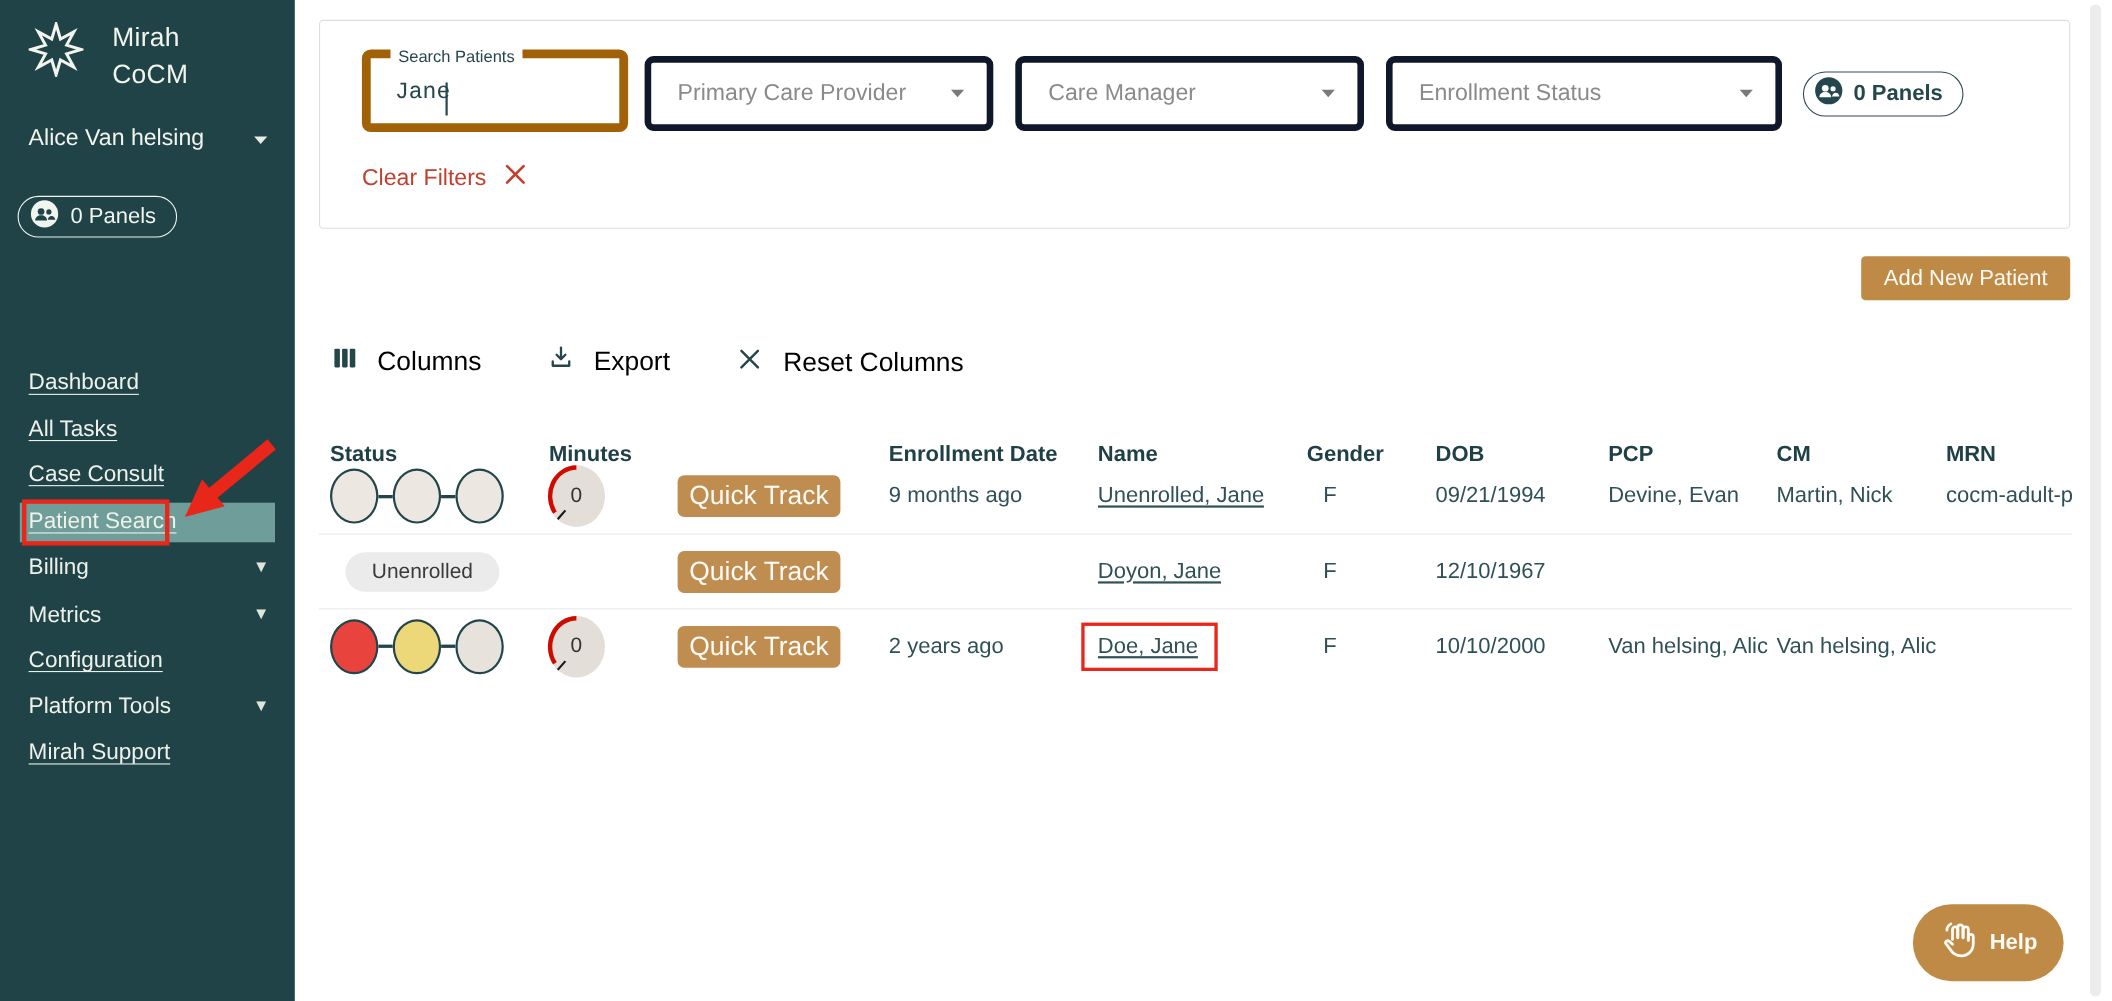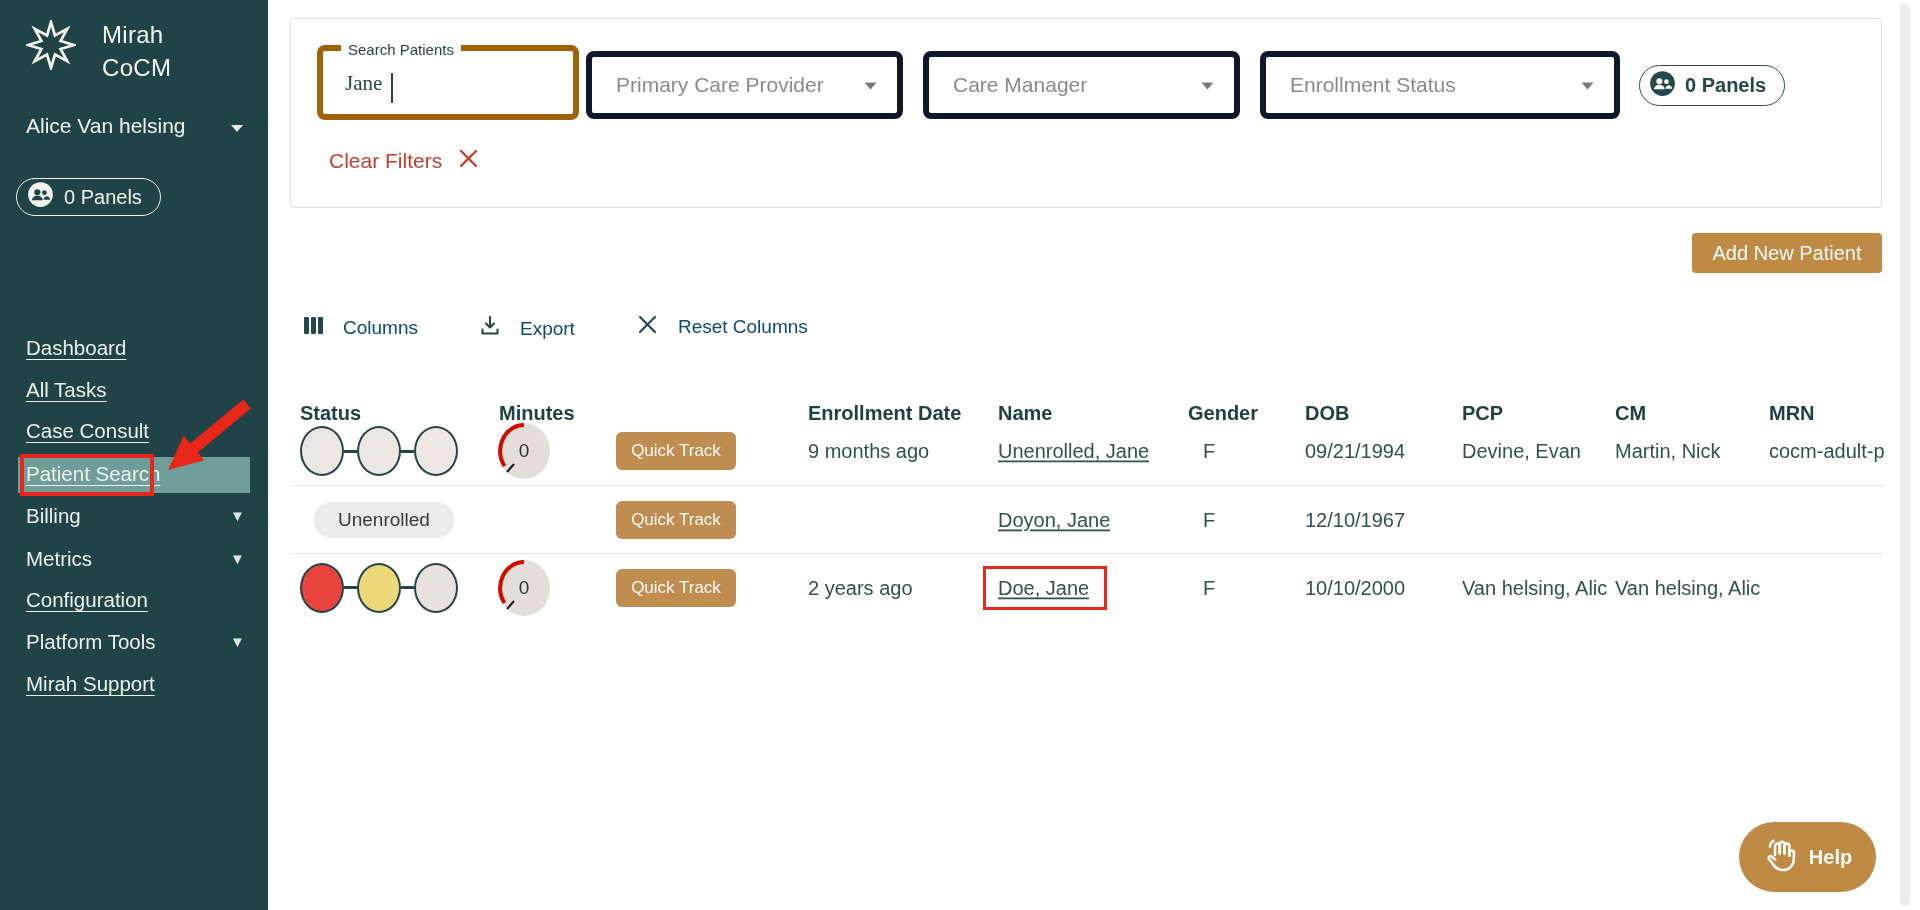--- a/index.html
+++ b/index.html
@@ -16,45 +16,45 @@
   .search-pill { position:absolute; left:16px; top:261px; width:230px; height:40px; background:#c4904d; border-radius:20px; display:flex; align-items:center; justify-content:center; gap:14px; font-size:20px; color:#fdfbf6; cursor:pointer; }
   .nav-item { position:absolute; left:26px; font-size:20.5px; color:#eef1ea; white-space:nowrap; cursor:pointer; }
   .nav-item.u { text-decoration:underline; text-underline-offset:4px; text-decoration-thickness:1px; }
   .nav-chev { position:absolute; left:230px; font-size:15px; color:#dfe5dd; cursor:pointer; }
   .active-band { position:absolute; left:18px; top:457px; width:232px; height:36px; background:#6f9e9a; }
   .ann-box-ps { position:absolute; left:20px; top:454px; width:134px; height:42px; border:4px solid #e8261a; }
   .ann-arrow { position:absolute; left:150px; top:390px; pointer-events:none; }
 
   
   .card { position:absolute; left:290px; top:18px; width:1592px; height:190px; background:#fff; border:1px solid #dedede; border-radius:4px; }
-  .sp-field { position:absolute; left:26px; top:26px; width:262px; height:75px; border:6px solid #a16207; border-radius:8px; background:#fff; }
+  .sp-field { position:absolute; left:38px; top:26px; width:242px; height:75px; border:8px solid #a16207; border-radius:8px; background:#fff; }
   .sp-legend { position:absolute; left:18px; top:-10px; background:#fff; padding:0 7px; font-size:15px; color:#26474d; white-space:nowrap; }
-  .sp-input { position:absolute; left:22px; top:20px; width:200px; border:none; outline:none; font-family:Liberation Serif, serif; font-size:21px; color:#26474d; background:transparent; }
+  .sp-input { position:absolute; left:22px; top:20px; width:200px; border:none; outline:none; font-family:Liberation Mono, monospace; font-size:21px; color:#26474d; background:transparent; }
   .caret { position:absolute; left:68px; top:22px; width:1.8px; height:30px; background:#26474d; }
   .selbox { position:absolute; top:32px; height:68px; border:6px solid #0f172a; border-radius:8px; background:#fff; display:flex; align-items:center; justify-content:space-between; padding:0 20px 0 24px; cursor:pointer; }
   .selbox .ph { font-size:21px; color:#8a8a8a; white-space:nowrap; overflow:hidden; }
   .main-panels { position:absolute; left:1348px; top:46px; height:41px; border:1.5px solid #2a4b51; border-radius:21px; display:flex; align-items:center; gap:9px; padding:0 18px 0 9px; font-size:20px; font-weight:600; color:#24464c; background:#fff; }
   .clear-filters { position:absolute; left:38px; top:130px; display:flex; align-items:center; gap:17px; color:#c2402e; font-size:21px; cursor:pointer; }
 
   
   .btn-tan { position:absolute; background:#bf8a45; color:#fdfbf6; border:none; border-radius:4px; font-family:"Liberation Sans",sans-serif; font-size:20px; cursor:pointer; }
   .add-btn { left:1692px; top:233px; width:190px; height:40px; }
-  .toolbar { position:absolute; left:290px; top:314px; height:30px; display:flex; align-items:flex-start; color:#0c4a6e; font-size:19px; }
+  .toolbar { position:absolute; left:290px; top:314px; height:30px; display:flex; align-items:flex-end; color:#000000; font-size:24px; }
   .tb-item { display:flex; align-items:center; cursor:pointer; }
   .tb-label { white-space:nowrap; }
 
   
   .thead { position:absolute; left:290px; top:366px; height:26px; width:1594px; }
   .thead span { position:absolute; font-size:20px; font-weight:700; color:#1e4046; white-space:nowrap;margin-top:36px; }
   .trow { position:absolute; left:290px; width:1594px; height:68px; }
   .trow.b { border-top:1px solid #e8e8e8; }
   .cell { position:absolute; top:50%; transform:translateY(-50%); font-size:20px; color:#2f5056; white-space:nowrap; }
   .clip { overflow:hidden; }
   .plink { text-decoration:underline; text-underline-offset:3px; cursor:pointer; }
-  .qt-btn { position:absolute; left:326px; top:50%; transform:translateY(-50%); width:120px; height:38px; background:#c08d50; color:#fdfbf6; border:none; border-radius:6px; font-family:"Liberation Sans",sans-serif; font-size:17px; cursor:pointer; }
+  .qt-btn { position:absolute; left:326px; top:50%; transform:translateY(-50%); width:148px; height:38px; background:#c08d50; color:#fdfbf6; border:none; border-radius:6px; font-family:"Liberation Sans",sans-serif; font-size:24px; cursor:pointer; }
   .circles { position:absolute; left:10px; top:50%; transform:translateY(-50%); display:flex; align-items:center; }
   .circ { width:44px; height:50px; border:2.5px solid #21454b; border-radius:50%; background:#ece7e1; }
   .conn { width:13px; height:3px; background:#21454b; }
   .chip { position:absolute; left:24px; top:50%; transform:translateY(-50%); height:36px; padding:0 24px; background:#ebebeb; border-radius:18px; display:flex; align-items:center; font-size:19px; color:#3a3a3a; }
   .gauge { position:absolute; left:207px; top:50%; transform:translateY(-50%); width:54px; height:58px; }
   .gauge .gv { position:absolute; left:0; top:0; width:100%; height:100%; display:flex; align-items:center; justify-content:center; font-size:19px; color:#333; }
   .ann-box-doe { position:absolute; left:983px; top:566px; width:124px; height:44px; border:3.5px solid #e8261a; }
 
   .help-btn { position:absolute; left:1739px; top:822px; width:137px; height:70px; border-radius:35px; background:#bf8a45; border:none; color:#fdfbf6; display:flex; align-items:center; justify-content:center; gap:10px; font-size:20px; font-weight:700; font-family:"Liberation Sans",sans-serif; cursor:pointer; }
   .scroll-strip { position:absolute; right:10px; top:4px; width:10px; height:902px; background:#ececec; border-radius:5px; }

